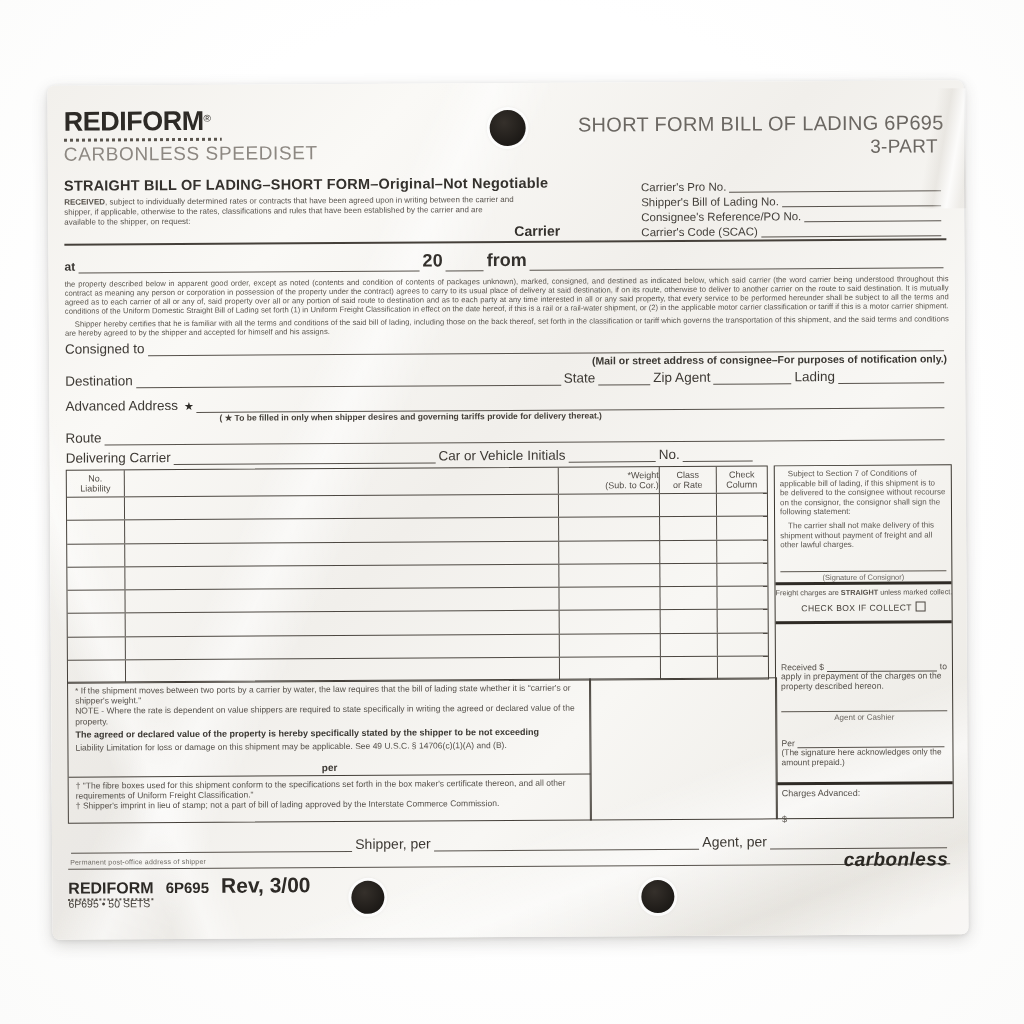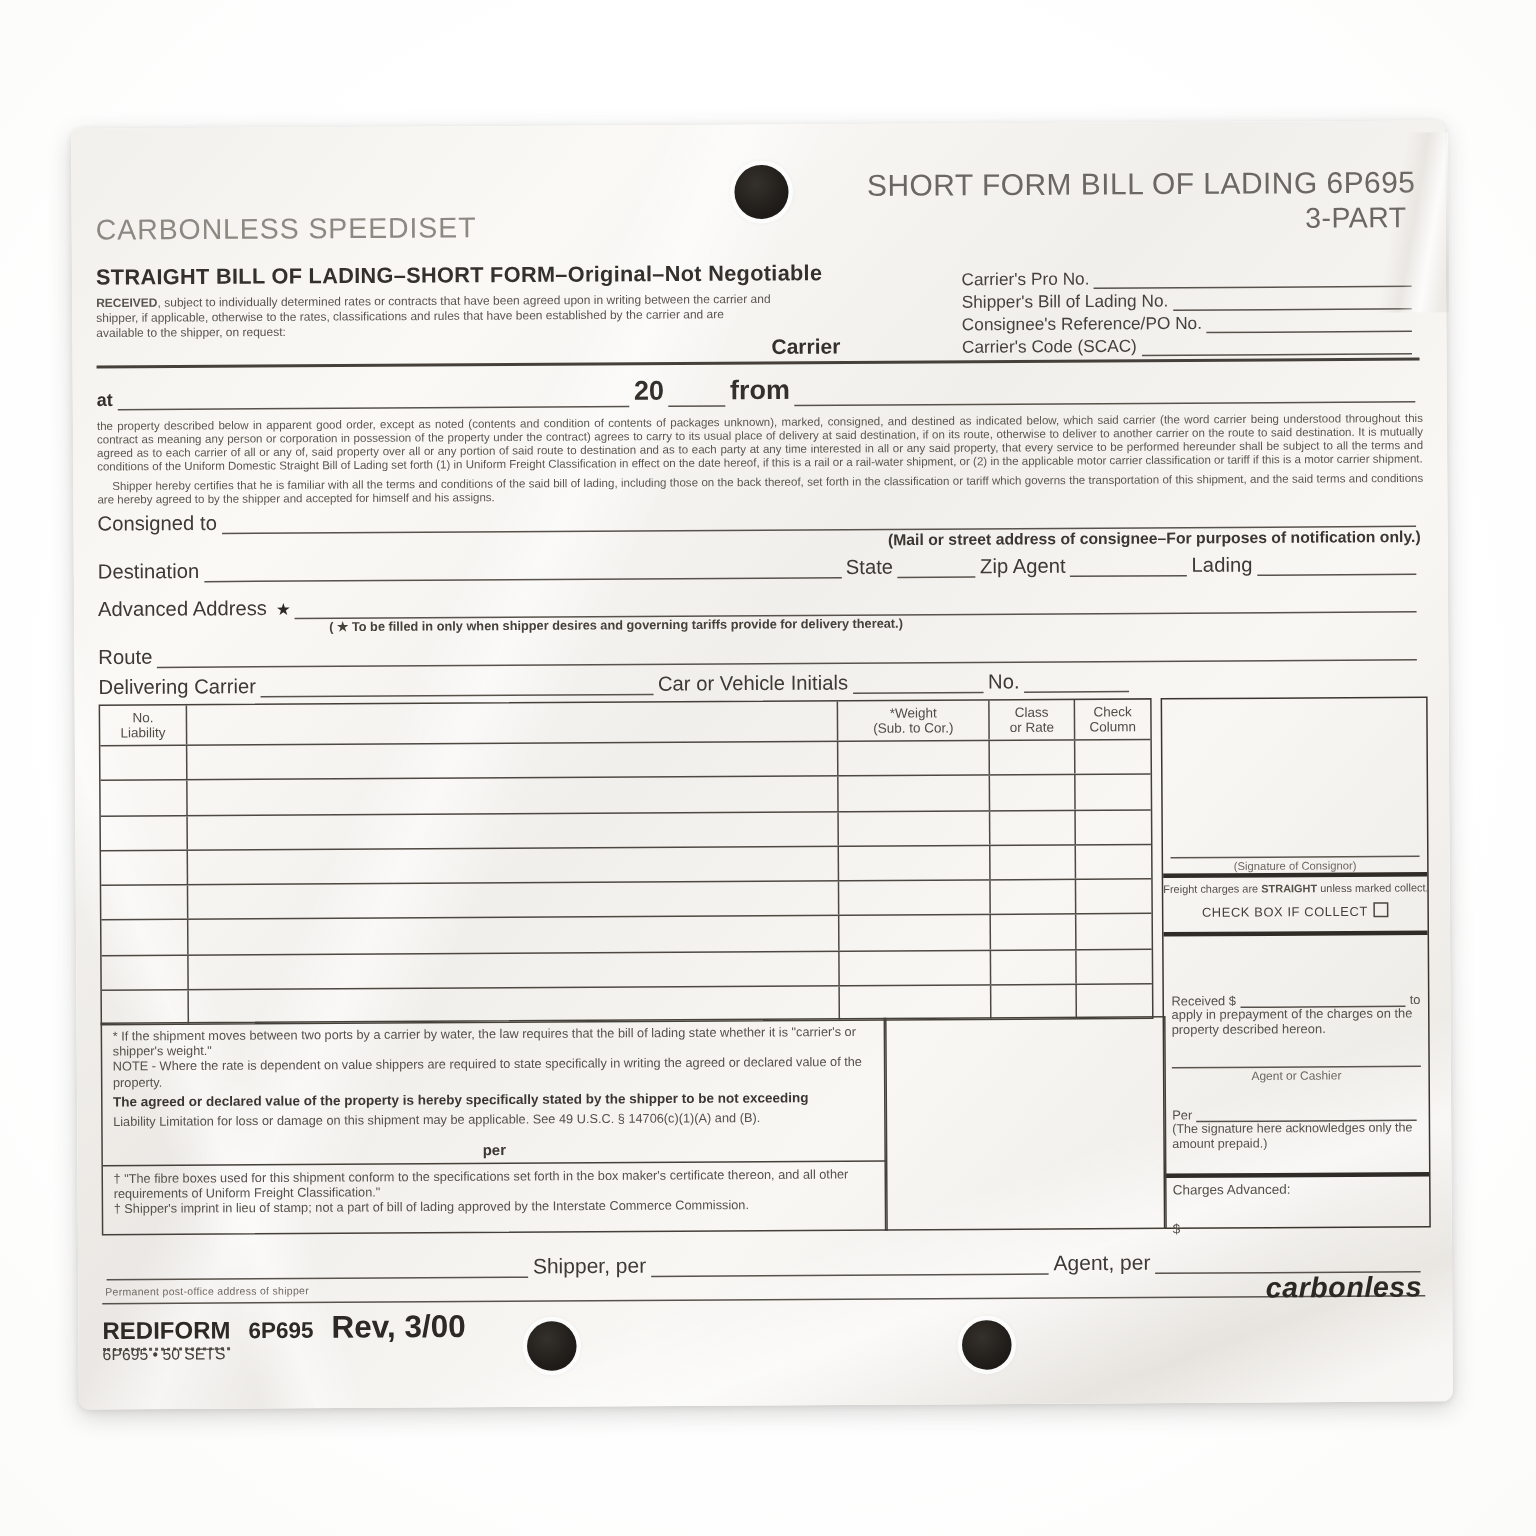--- a/index.html
+++ b/index.html
@@ -33,21 +33,21 @@
   .rtitle{font-size:20px;letter-spacing:.3px;color:#6b6762;white-space:nowrap;}
   .refrow{display:flex;align-items:flex-end;height:15px;}
   .refrow .rlbl{font-size:11.5px;white-space:nowrap;color:#45413c;}
   
   .tbl{border:1.5px solid #45403a;display:flex;flex-direction:column;}
   .trow{display:flex;flex:1 1 auto;border-top:1.3px solid #4d4842;}
   .trow.thead{border-top:none;flex:0 0 26px;}
   .tc{border-right:1.3px solid #4d4842;display:flex;flex-direction:column;align-items:center;justify-content:center;
     font-size:9px;line-height:10px;color:#514c46;text-align:center;}
   .tc:last-child{border-right:none;}
-  .c1{flex:0 0 57px;} .c2{flex:1 1 auto;} .c3{flex:0 0 100px;} .c4{flex:0 0 56px;} .c5{flex:0 0 50px;}
+  .c1{flex:0 0 57px;} .c2{flex:1 1 auto;} .c3{flex:0 0 100px;align-items:flex-end;} .c4{flex:0 0 56px;} .c5{flex:0 0 50px;}
   
   .rpanel{display:flex;flex-direction:column;border:1.8px solid #3a362f;background:transparent;}
   .rp-small{font-size:8px;line-height:9.6px;color:#5d5852;}
   .tdiv{flex:0 0 auto;border-top:3px solid #2f2b26;}
   .sigcap{border-top:1px solid #5a554e;text-align:center;font-size:7.5px;color:#6b6660;padding-top:1px;}
   .ckbox{display:inline-block;width:8px;height:8px;border:1.2px solid #4a453f;vertical-align:-1px;margin-left:4px;}
   
   .notes{display:flex;flex-direction:column;border:1.5px solid #45403a;font-size:8.5px;line-height:10.2px;color:#55504a;}
   .perstrip{border-bottom:1.5px solid #45403a;text-align:center;font-weight:bold;font-size:10px;color:#3d3934;padding:0 0 2px;}
   .brand-bot{font-size:16px;font-weight:bold;color:#2d2a26;border-bottom:2px dotted #5a554e;padding-bottom:1px;}
@@ -55,20 +55,24 @@
 </style>
 </head>
 <body>
 
 <div class="photo">
 <div class="package">
 <div class="sheet">
 
   <div class="hole" style="left:434px;top:21px;width:36px;height:36px;"></div>
 
+  <div class="abs" style="left:8px;top:15px;">
+    <span class="brand-top">REDIFORM</span><span style="font-size:10px;vertical-align:8px;color:#2d2a26;">®</span>
+    <div class="brand-dots" style="width:158px;margin-top:1px;"></div>
+  </div>
   <div class="abs prodline" style="left:8px;top:52px;">CARBONLESS SPEEDISET</div>
 
   <div class="abs rtitle" style="right:10px;top:25px;">SHORT FORM BILL OF LADING 6P695</div>
   <div class="abs rtitle" style="right:16px;top:49px;font-size:19px;">3-PART</div>
 
   <div class="abs b" style="left:8px;top:86px;font-size:14.5px;color:#34312d;letter-spacing:.2px;">STRAIGHT BILL OF LADING–SHORT FORM–Original–Not Negotiable</div>
   <div class="abs small" style="left:8px;top:106px;width:452px;"><span class="b">RECEIVED</span><span>, subject to individually determined rates or contracts that have been agreed upon in writing between the carrier and shipper, if applicable, otherwise to the rates, classifications and rules that have been established by the carrier and are available to the shipper, on request:</span></div>
 
   <div class="abs" style="left:585px;top:90px;right:10px;">
     <div class="refrow">
@@ -217,20 +221,22 @@
             <div class="tc c1"></div>
             <div class="tc c2"></div>
             <div class="tc c3"></div>
             <div class="tc c4"></div>
             <div class="tc c5"></div>
           </div>
   </div>
 
   <div class="rpanel abs" style="left:716px;top:378px;width:176px;height:352px;">
     <div style="flex:0 0 113px;display:flex;flex-direction:column;padding:3px 5px 0;">
+      <div class="rp-small" style="text-indent:8px;">Subject to Section 7 of Conditions of applicable bill of lading, if this shipment is to be delivered to the consignee without recourse on the consignor, the consignor shall sign the following statement:</div>
+      <div class="rp-small" style="text-indent:8px;margin-top:4px;">The carrier shall not make delivery of this shipment without payment of freight and all other lawful charges.</div>
       <div class="sigcap" style="margin-top:auto;">(Signature of Consignor)</div>
     </div>
     <div class="tdiv"></div>
     <div style="flex:0 0 33px;text-align:center;padding-top:3px;">
       <div style="font-size:7.3px;white-space:nowrap;color:#55504a;"><span>Freight charges are </span><span class="b">STRAIGHT</span><span> unless marked collect.</span></div>
       <div style="font-size:8.6px;margin-top:5px;color:#45403a;letter-spacing:.4px;"><span>CHECK BOX IF COLLECT</span><span class="ckbox"></span></div>
     </div>
     <div class="tdiv"></div>
     <div style="flex:0 0 100px;display:flex;flex-direction:column;padding:0 5px;">
       <div class="row" style="margin-top:36px;height:12px;">

